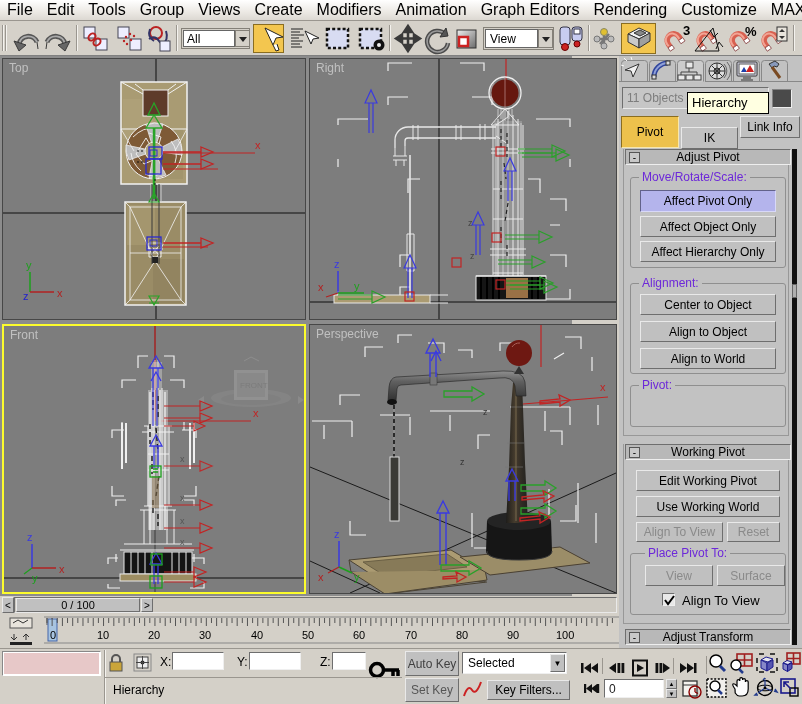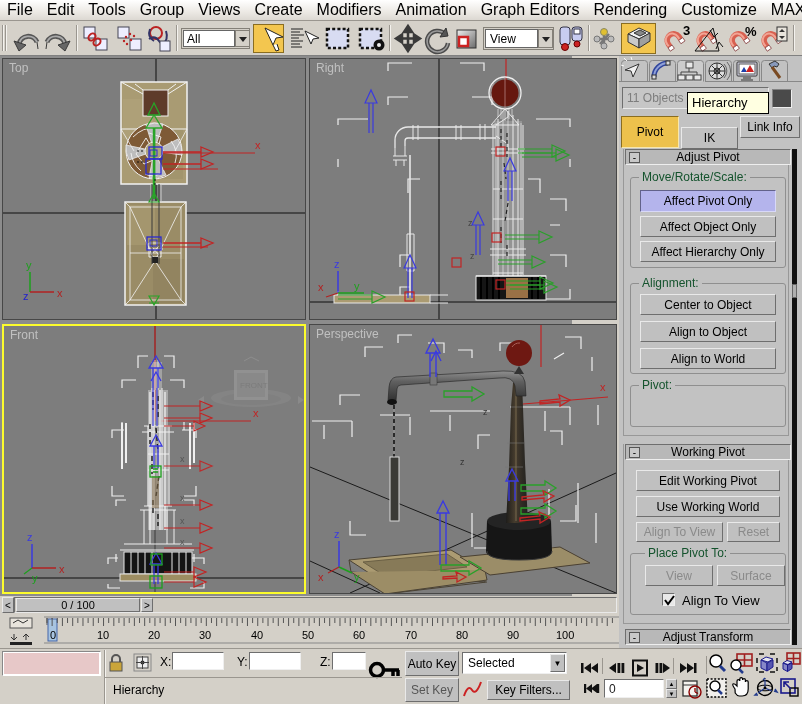--- a/index.html
+++ b/index.html
@@ -22,21 +22,21 @@
 .vplabel { position:absolute; left:6px; top:2px; font-size:12px; color:#c0c0c0; }
 
 
 #cpanel { left:619px; top:56px; width:183px; height:592px; background:#c2c2c2; font-size:12px; }
 .btn3d { background:#c0c0c0; border-top:1px solid #e9e9e9; border-left:1px solid #e9e9e9;
   border-right:1px solid #6e6e6e; border-bottom:1px solid #6e6e6e;
   display:flex; align-items:center; justify-content:center; font-size:12px; color:#000; }
 .sunk { border-top:1px solid #6e6e6e; border-left:1px solid #6e6e6e;
   border-right:1px solid #e9e9e9; border-bottom:1px solid #e9e9e9; }
 .grp { position:absolute; border:1px solid #8f8f8f; border-radius:3px; }
-.grp .leg { position:absolute; top:-8px; left:8px; background:#c2c2c2; padding:0 3px; font-size:12px; color:#14532d; }
+.grp .leg { position:absolute; top:-8px; left:8px; background:#c2c2c2; padding:0 3px; font-size:12px; color:#6d28d9; }
 .rollhdr { position:absolute; height:16px; background:#b8b8b8; border-top:1px solid #6e6e6e; border-left:1px solid #6e6e6e; border-right:1px solid #eee; border-bottom:1px solid #eee; font-size:12px; display:flex; align-items:center; justify-content:center; }
 .rollhdr .minus { position:absolute; left:3px; top:2px; width:11px; height:11px; background:#c8c8c8; border:1px solid #555; font-size:10px; line-height:9px; text-align:center; }
 .dis { color:#8a8a8a; }
 
 
 #timeslider { left:0; top:596px; width:619px; height:19px; background:#d4d0c8; }
 #trackbar { left:0; top:615px; width:619px; height:33px; background:#d4d0c8; font-size:11px; }
 #statusbar { left:0; top:648px; width:802px; height:56px; background:#d4d0c8; border-top:1px solid #9a968f; }
 .fld { background:#fff; border-top:1px solid #6e6e6e; border-left:1px solid #6e6e6e; border-right:1px solid #efefef; border-bottom:1px solid #efefef; }
 </style>
@@ -862,21 +862,21 @@
     <div class="abs fld" style="left:332px; top:3px; width:34px; height:18px;"></div>
 
     <svg class="abs" style="left:368px; top:8px;" width="34" height="26">
       <circle cx="9" cy="13" r="6.5" fill="none" stroke="#000" stroke-width="3.5"></circle>
       <path d="M15,13 h16 M25,13 v6 M30,13 v6" stroke="#000" stroke-width="3.5"></path>
     </svg>
 
     <div class="abs" style="left:104px; top:28px; width:298px; height:26px; border-top:1px solid #9a968f; "></div>
     <div class="abs" style="left:113px; top:34px; font-size:12px;">Hierarchy</div>
 
-    <div class="abs btn3d" style="left:405px; top:2px; width:54px; height:25px; color:#000000;">Auto Key</div>
+    <div class="abs btn3d" style="left:405px; top:2px; width:54px; height:25px; color:#404040;">Auto Key</div>
     <div class="abs btn3d" style="left:405px; top:29px; width:54px; height:24px; color:#555;">Set Key</div>
 
     <div class="abs fld" style="left:462px; top:3px; width:105px; height:22px; background:#fff; font-size:12px; padding:3px 0 16px 5px;">Selected</div>
     <div class="abs btn3d" style="left:550px; top:5px; width:15px; height:18px; font-size:8px;">▼</div>
 
     <svg class="abs" style="left:462px; top:31px;" width="22" height="20">
       <path d="M2,16 q4,-12 8,-6 t9,-8" fill="none" stroke="#cc2222" stroke-width="2"></path>
     </svg>
     <div class="abs btn3d" style="left:487px; top:31px; width:83px; height:20px;">Key Filters...</div>
 

